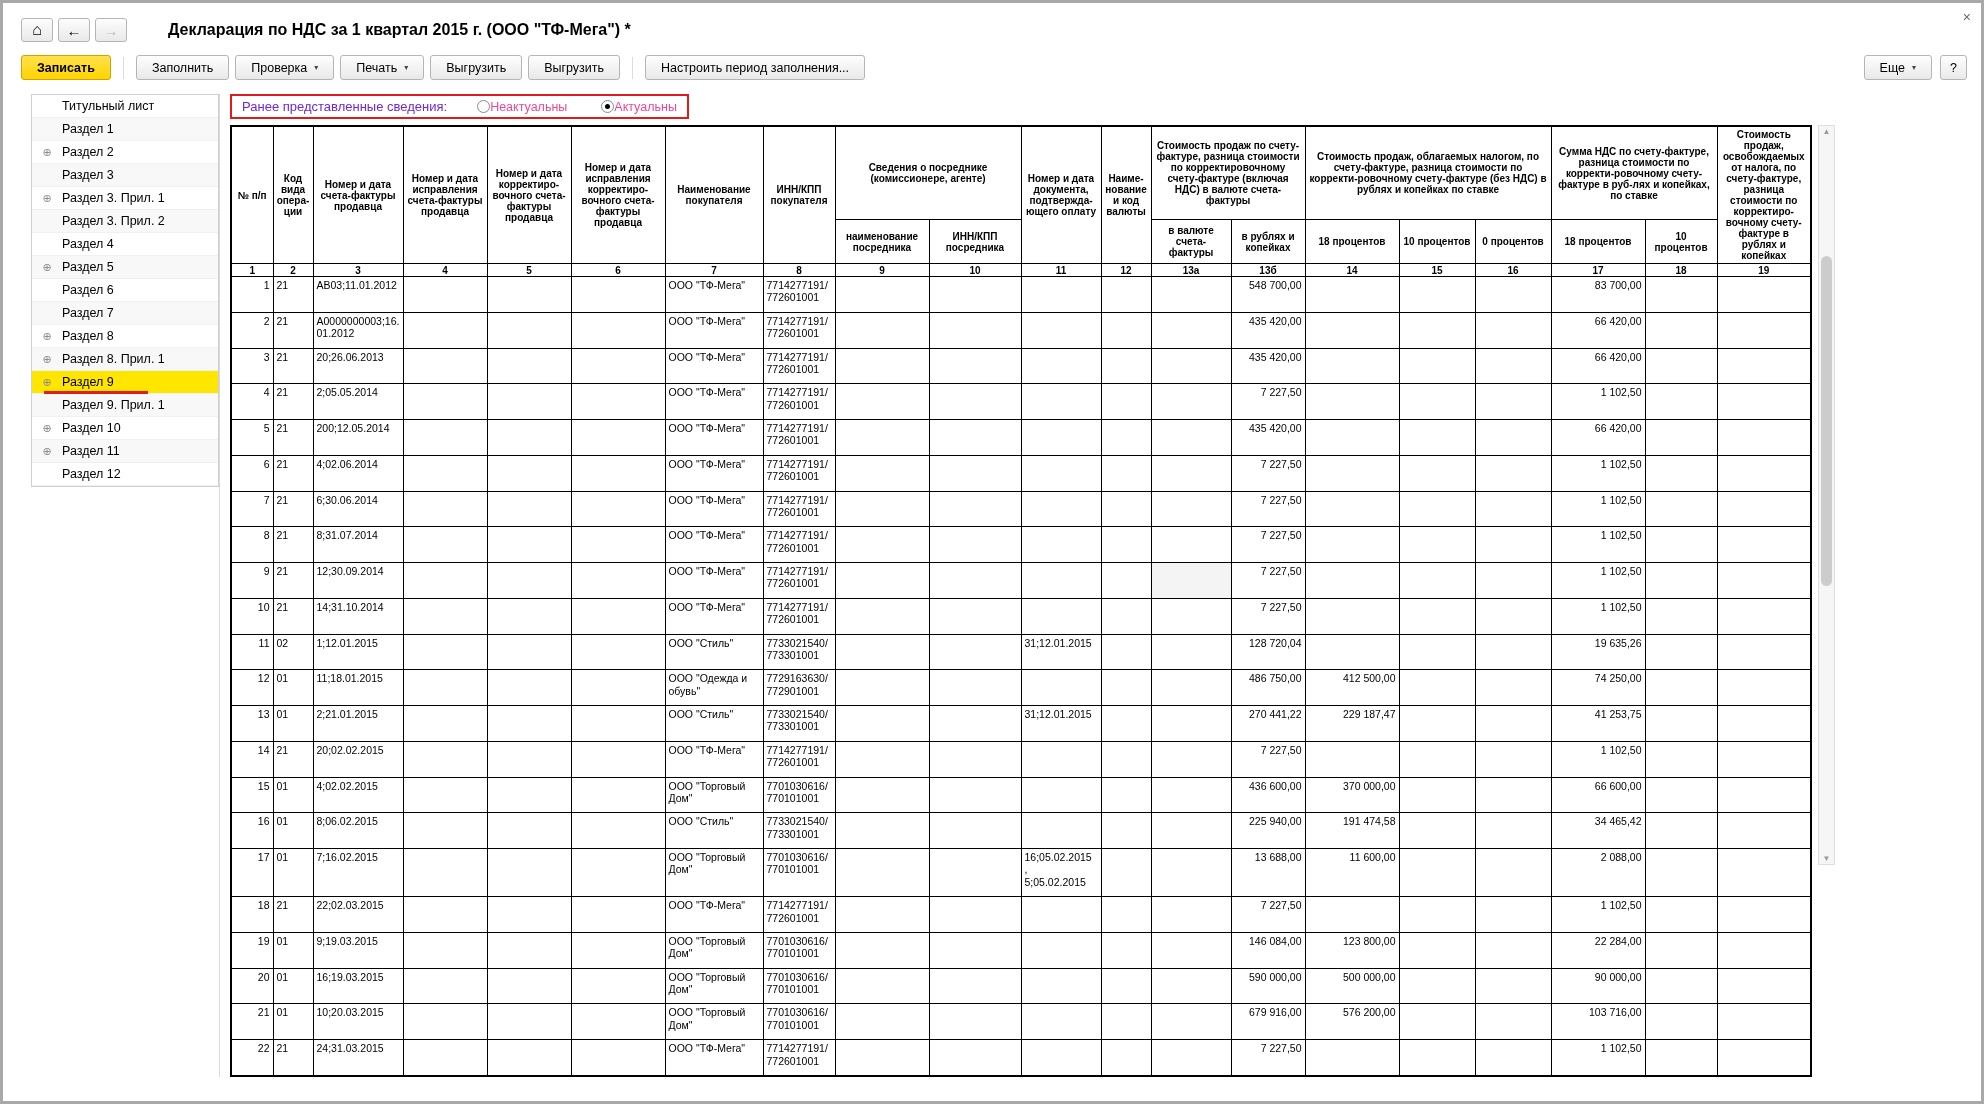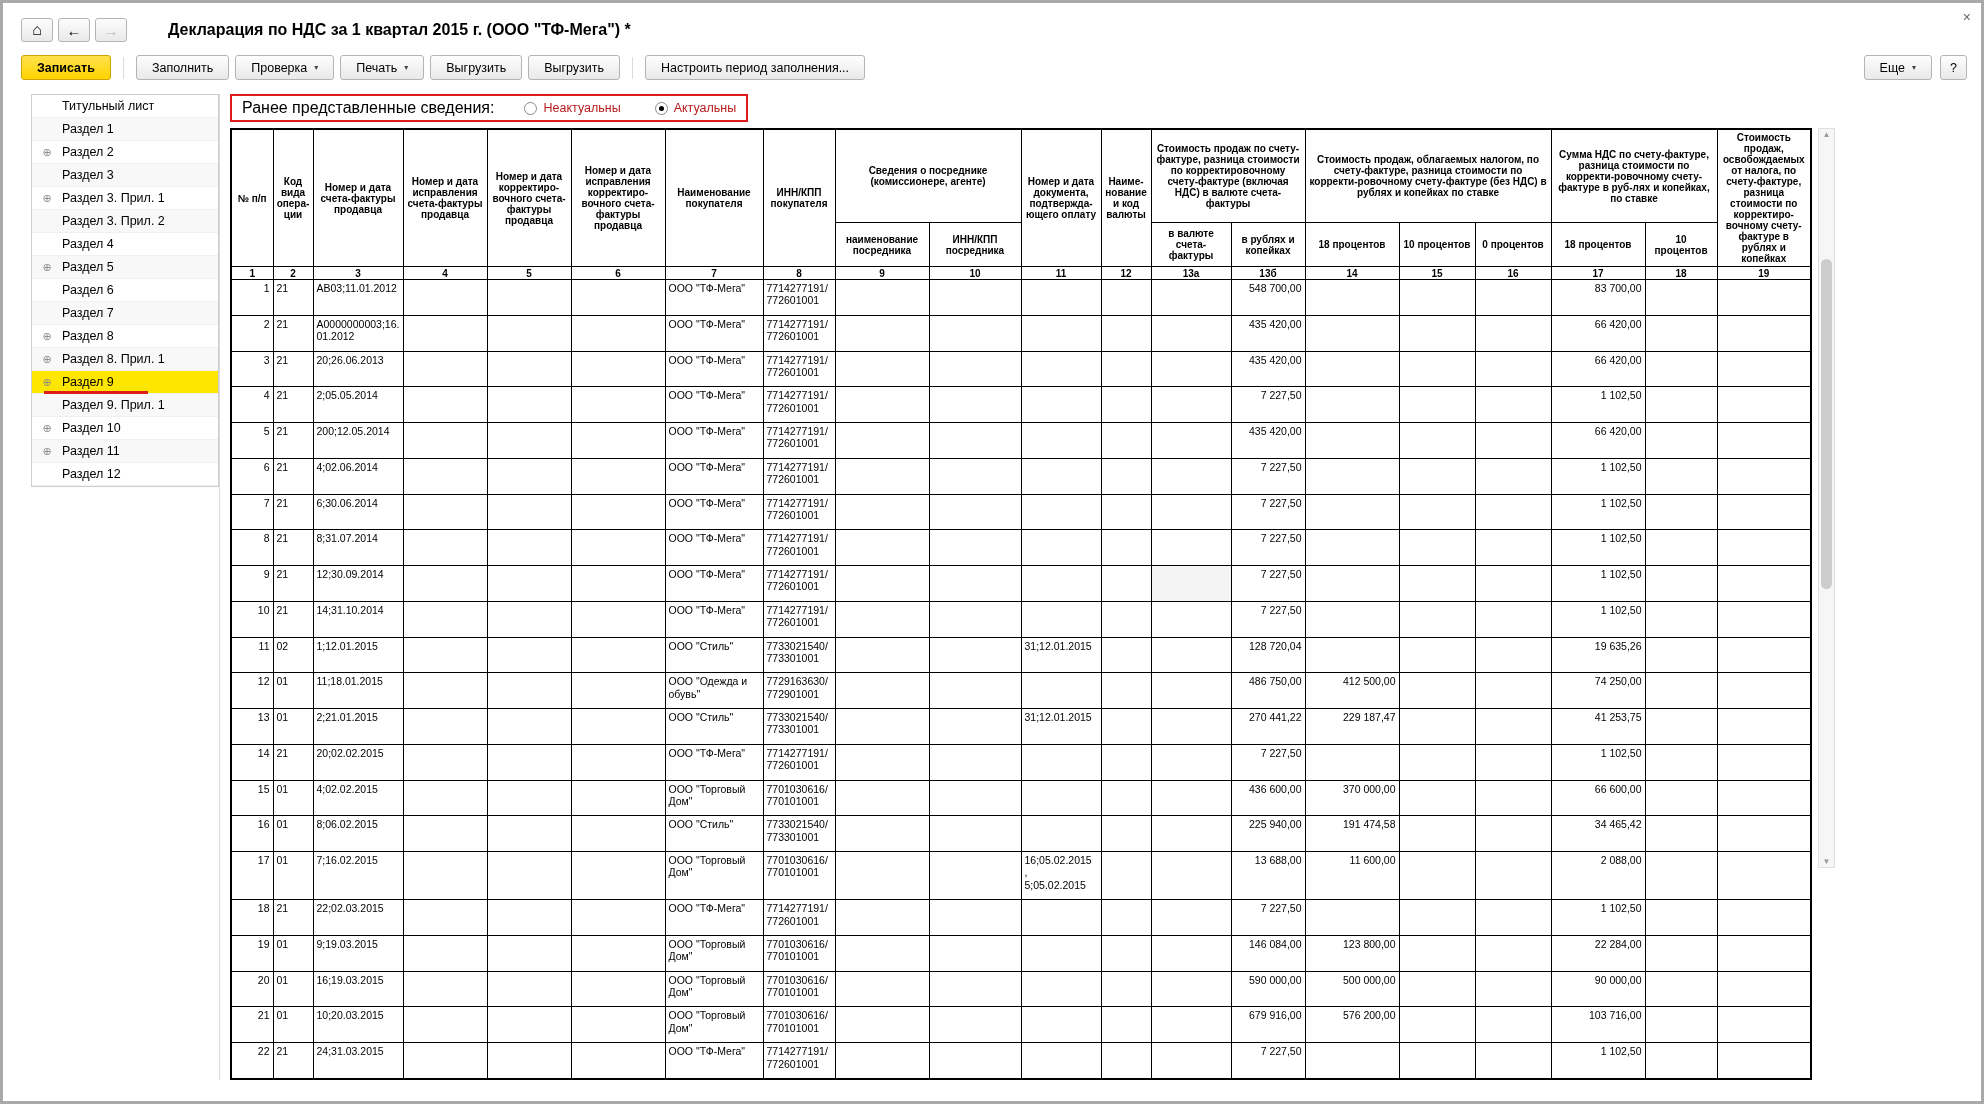--- a/index.html
+++ b/index.html
@@ -38,22 +38,22 @@
   .sb-item:nth-child(even) { background:#f8f8f8; }
   .sb-item .expander { width:30px; text-align:center; color:#8a8a8a; font-size:11px; flex:none; }
   .sb-item .sb-label { white-space:nowrap; }
   .sb-item.sel { background:#ffe600; }
   .red-underline { position:absolute; left:12px; bottom:-1px; width:104px; height:3px; background:#e01b1b; z-index:2; }
 
   .main { flex:1; border-left:1px solid #d9d9d9; padding:0 0 0 10px; min-height:740px; }
 
   
   .radio-box { display:inline-flex; align-items:center; border:2px solid #e01b1b; padding:3px 10px; gap:30px; margin-bottom:6px; }
-  .radio-box .rb-label { font-size:16px; color:#000000; }
-  .radio-opt { display:inline-flex; align-items:center; gap:6px; font-size:12.5px; color:#b91c1c; cursor:default; }
+  .radio-box .rb-label { font-size:13px; color:#6d28d9; }
+  .radio-opt { display:inline-flex; align-items:center; font-size:12.5px; color:#ec4899; cursor:default; }
   .radio-circle { width:13px; height:13px; border:1px solid #8a8a8a; border-radius:50%; background:#fff; position:relative; flex:none; }
   .radio-circle.on::after { content:""; position:absolute; left:3px; top:3px; width:5px; height:5px; border-radius:50%; background:#000; }
 
   .section-title { font-size:14px; font-weight:bold; margin:4px 0 8px 2px; }
 
   
   .table-zone { display:flex; align-items:flex-start; }
   table.report { border-collapse:collapse; table-layout:fixed; width:1580px; border:2px solid #000; background:#fff; }
   table.report th, table.report td { border:1px solid #000; overflow:hidden; }
   table.report thead th { font-size:10px; font-weight:bold; text-align:center; vertical-align:middle; padding:2px 3px; }

